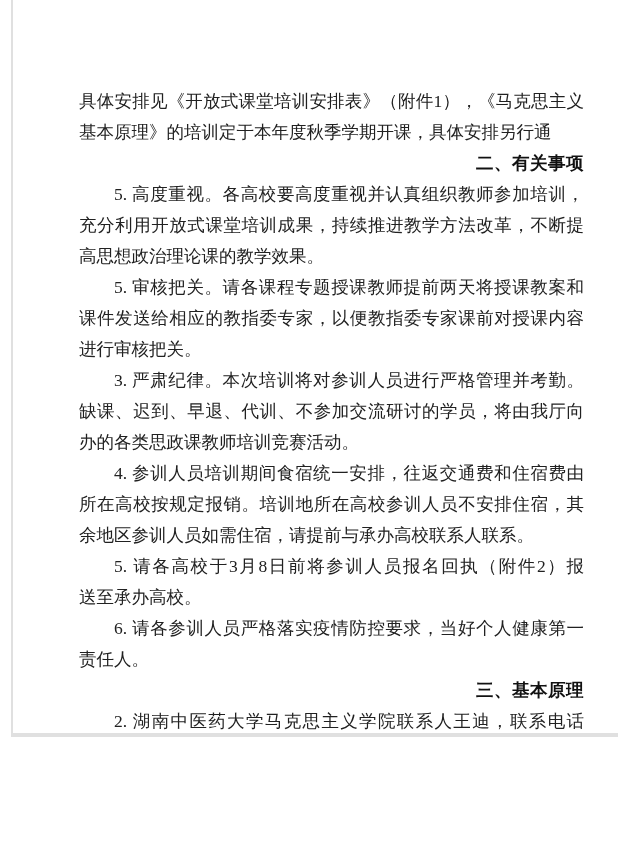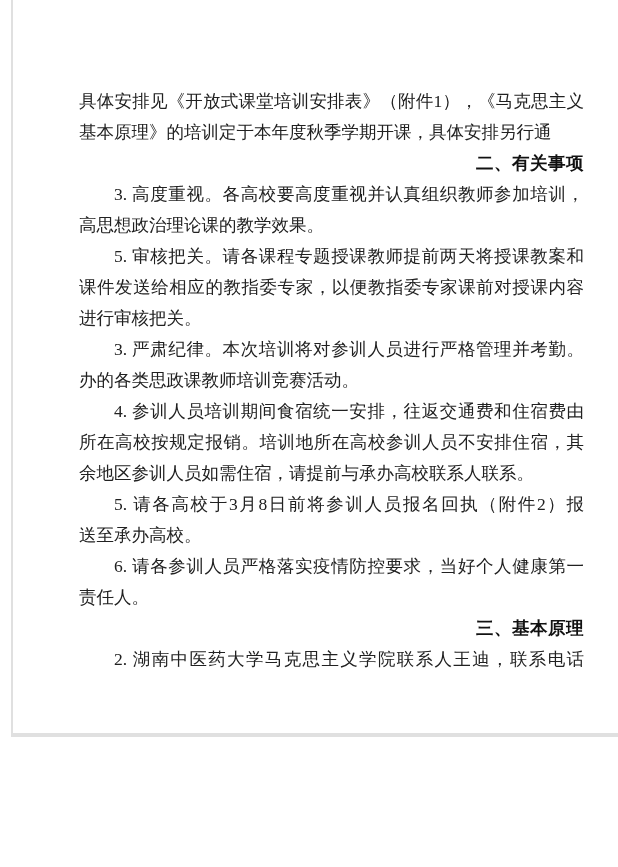--- a/index.html
+++ b/index.html
@@ -65,26 +65,28 @@
 </style>
 </head>
 <body>
 
 <div class="viewport" style="background: rgb(224, 224, 224);">
   <div class="paper" style="background: rgb(255, 255, 255);">
     <div class="doc-body" style="color: rgb(33, 33, 33);">
         <div class="line j">具体安排见《开放式课堂培训安排表》（附件1），《马克思主义</div>
         <div class="line">基本原理》的培训定于本年度秋季学期开课，具体安排另行通知。</div>
         <div class="line h ind">二、有关事项</div>
-        <div class="line ind j">3. 高度重视。各高校要高度重视并认真组织教师参加培训，</div>
+        <div class="line ind j">5. 高度重视。各高校要高度重视并认真组织教师参加培训，</div>
+        <div class="line j">充分利用开放式课堂培训成果，持续推进教学方法改革，不断提</div>
         <div class="line">高思想政治理论课的教学效果。</div>
         <div class="line ind j">5. 审核把关。请各课程专题授课教师提前两天将授课教案和</div>
         <div class="line j">课件发送给相应的教指委专家，以便教指委专家课前对授课内容</div>
         <div class="line">进行审核把关。</div>
         <div class="line ind j">3. 严肃纪律。本次培训将对参训人员进行严格管理并考勤。</div>
+        <div class="line j">缺课、迟到、早退、代训、不参加交流研讨的学员，将由我厅向</div>
         <div class="line">办的各类思政课教师培训竞赛活动。</div>
         <div class="line ind j">4. 参训人员培训期间食宿统一安排，往返交通费和住宿费由</div>
         <div class="line j">所在高校按规定报销。培训地所在高校参训人员不安排住宿，其</div>
         <div class="line">余地区参训人员如需住宿，请提前与承办高校联系人联系。</div>
         <div class="line ind j">5. 请各高校于3月8日前将参训人员报名回执（附件2）报</div>
         <div class="line">送至承办高校。</div>
         <div class="line ind j">6. 请各参训人员严格落实疫情防控要求，当好个人健康第一</div>
         <div class="line">责任人。</div>
         <div class="line h ind">三、基本原理</div>
         <div class="line ind j">2. 湖南中医药大学马克思主义学院联系人王迪，联系电话</div>

